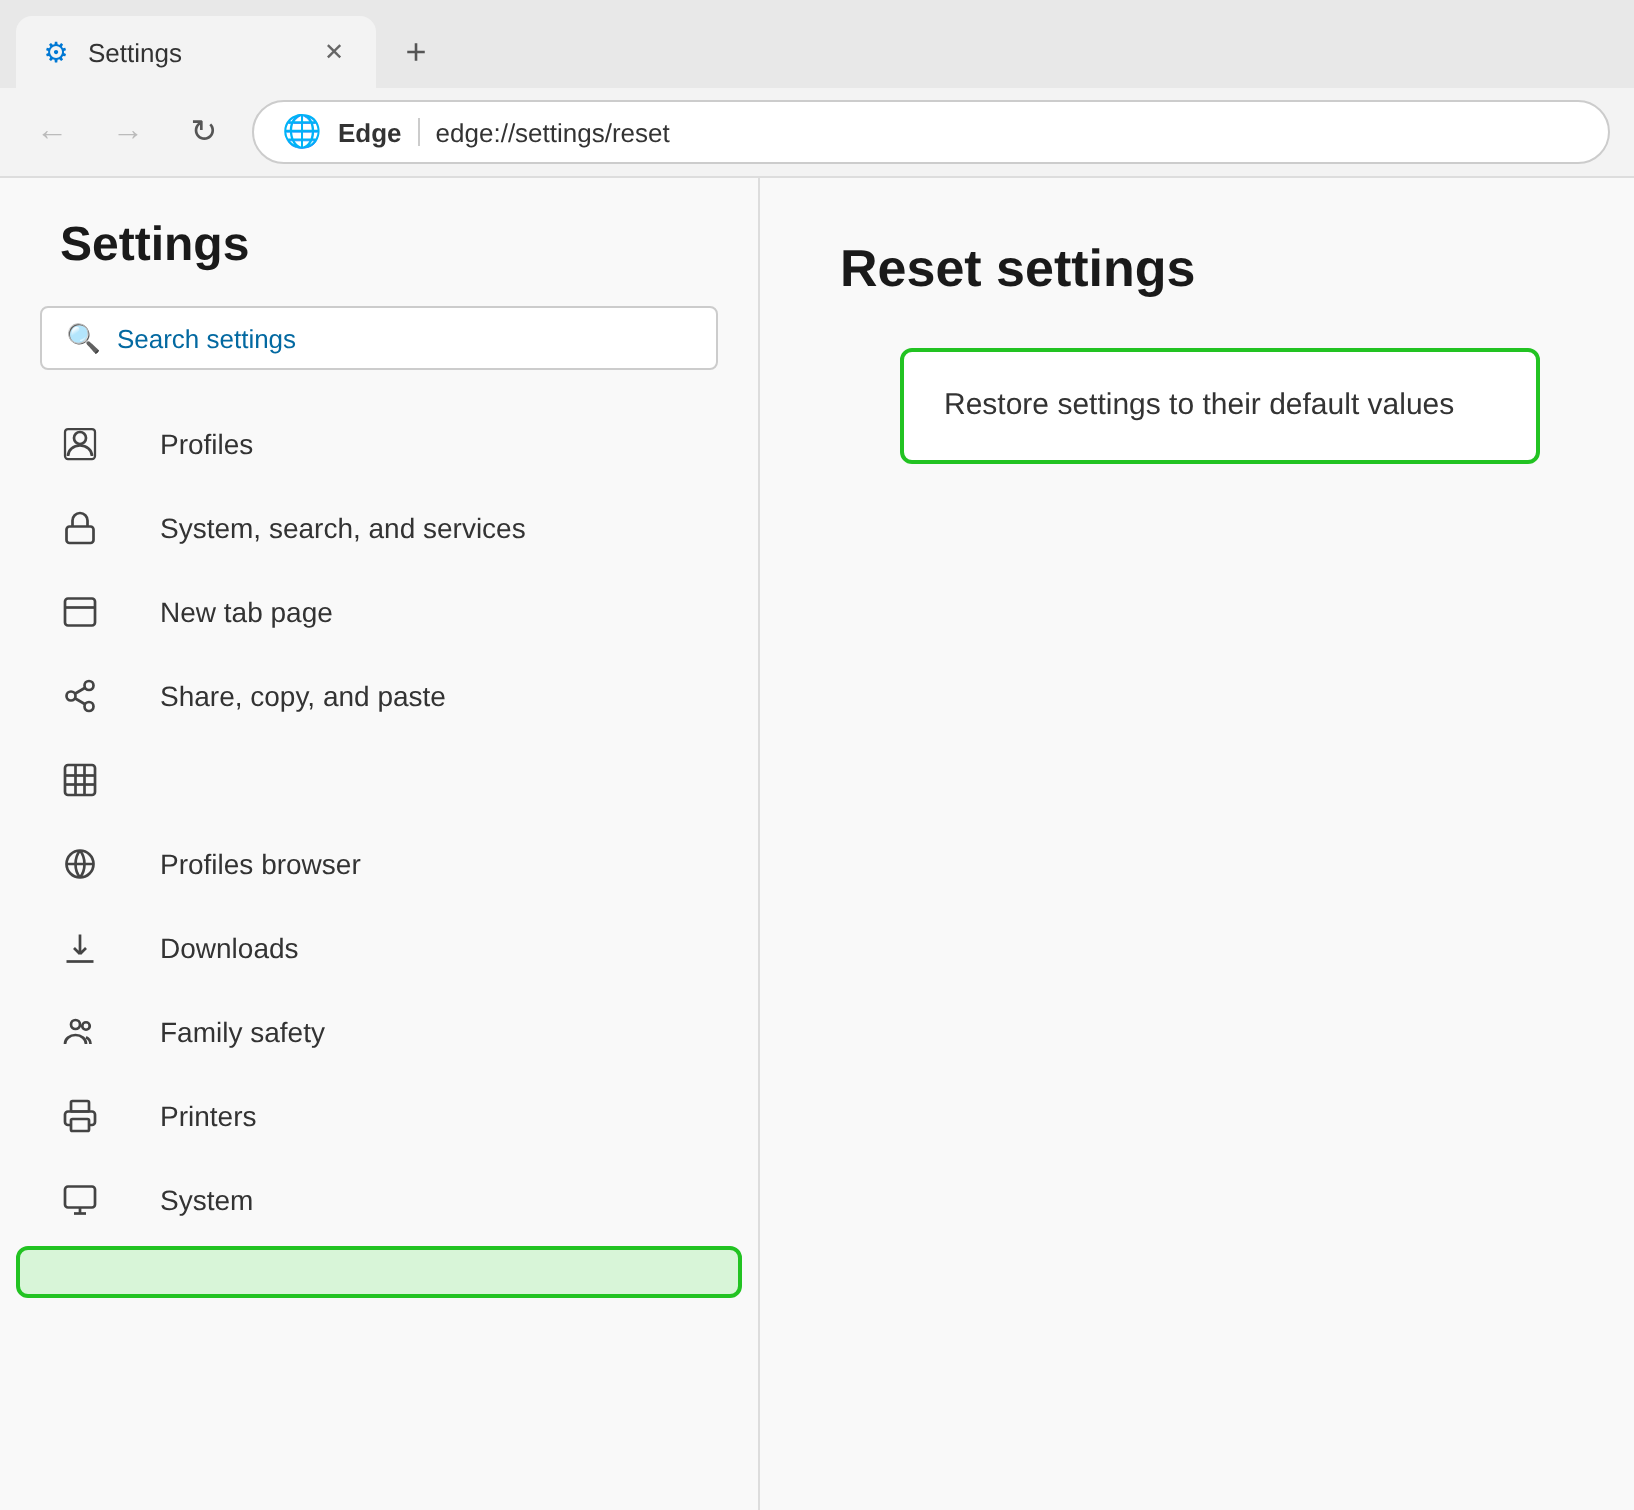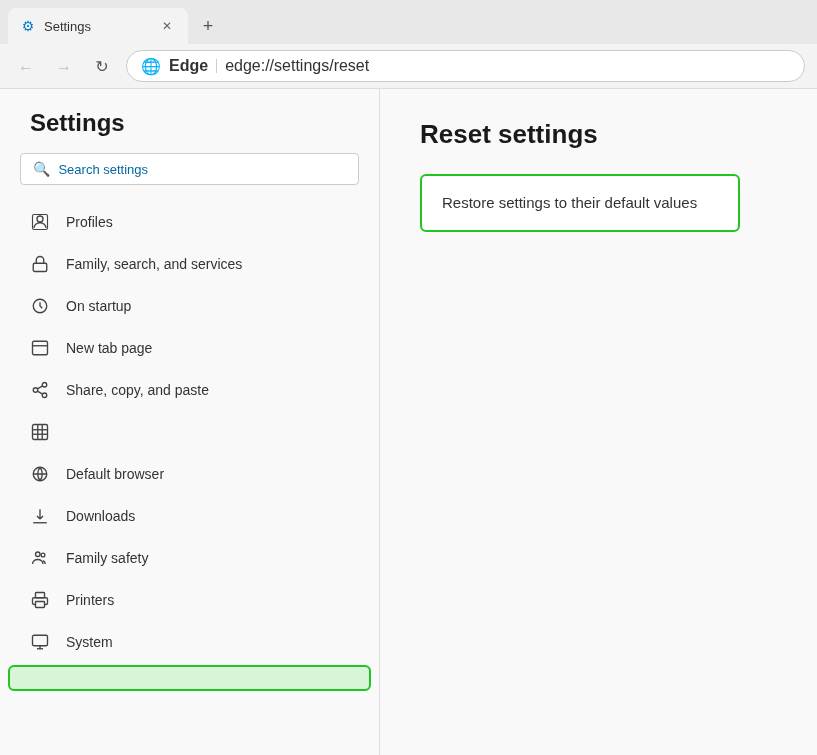--- a/index.html
+++ b/index.html
@@ -52,21 +52,21 @@
       display: flex;
       align-items: center;
       background: white;
       border: 1px solid #ccc;
       border-radius: 20px;
       padding: 4px 14px;
       gap: 8px;
       height: 32px;
     }
     .url-divider { width: 1px; height: 14px; background: #ccc; }
-    .url-text { font-size: 16px; color: #333; }
+    .url-text { font-size: 13px; color: #333; }
     .url-bold { font-weight: 600; }
 
     
     .main-area {
       display: flex;
       height: calc(755px - 36px - 46px);
       background: #f9f9f9;
     }
 
     
@@ -93,21 +93,21 @@
       padding: 7px 12px;
       gap: 8px;
     }
     .search-icon { color: #666; font-size: 14px; }
     .search-placeholder { font-size: 13px; color: #0369a1; }
 
     .nav-item {
       display: flex;
       align-items: center;
       padding: 11px 30px;
-      gap: 16px;
+      gap: 30px;
       cursor: pointer;
       font-size: 14px;
       color: #333;
     }
     .nav-item.active {
       background: #e0e0e0;
       border-left: 3px solid #3a3a3a;
       padding-left: 27px;
     }
     .nav-item.active.highlighted {
@@ -133,20 +133,21 @@
       margin-bottom: 24px;
     }
     .reset-card {
       background: white;
       border: 2.5px solid #22c322;
       border-radius: 6px;
       padding: 18px 20px;
       cursor: pointer;
       display: inline-block;
       min-width: 320px;
+      margin-left: 30px;
     }
     .reset-card-text {
       font-size: 15px;
       color: #333;
       font-weight: 400;
     }
   </style>
 </head>
 <body>
 
@@ -194,30 +195,21 @@
           </span>
           <span class="nav-label">Profiles</span>
         </div>
         <div class="nav-item">
           <span class="nav-icon">
             <svg width="18" height="18" viewBox="0 0 24 24" fill="none" stroke="#444" stroke-width="1.8">
               <rect x="3" y="11" width="18" height="11" rx="2"></rect>
               <path d="M7 11V7a5 5 0 0 1 10 0v4"></path>
             </svg>
           </span>
-          <span class="nav-label">Family, search, and services</span>
-        </div>
-        <div class="nav-item">
-          <span class="nav-icon">
-            <svg width="18" height="18" viewBox="0 0 24 24" fill="none" stroke="#444" stroke-width="1.8">
-              <circle cx="12" cy="12" r="9"></circle>
-              <path d="M12 7v5l3 3"></path>
-            </svg>
-          </span>
-          <span class="nav-label">On startup</span>
+          <span class="nav-label">System, search, and services</span>
         </div>
         <div class="nav-item">
           <span class="nav-icon">
             <svg width="18" height="18" viewBox="0 0 24 24" fill="none" stroke="#444" stroke-width="1.8">
               <rect x="2" y="3" width="20" height="18" rx="2"></rect>
               <line x1="2" y1="9" x2="22" y2="9"></line>
             </svg>
           </span>
           <span class="nav-label">New tab page</span>
         </div>
@@ -244,21 +236,21 @@
             </svg>
           </span>
         </div>
         <div class="nav-item">
           <span class="nav-icon">
             <svg width="18" height="18" viewBox="0 0 24 24" fill="none" stroke="#444" stroke-width="1.8">
               <circle cx="12" cy="12" r="9"></circle>
               <path d="M12 3c-4 5-4 13 0 18M12 3c4 5 4 13 0 18M3 12h18"></path>
             </svg>
           </span>
-          <span class="nav-label">Default browser</span>
+          <span class="nav-label">Profiles browser</span>
         </div>
         <div class="nav-item">
           <span class="nav-icon">
             <svg width="18" height="18" viewBox="0 0 24 24" fill="none" stroke="#444" stroke-width="1.8">
               <path d="M12 3v13m0 0l-4-4m4 4l4-4"></path>
               <line x1="3" y1="21" x2="21" y2="21"></line>
             </svg>
           </span>
           <span class="nav-label">Downloads</span>
         </div>

